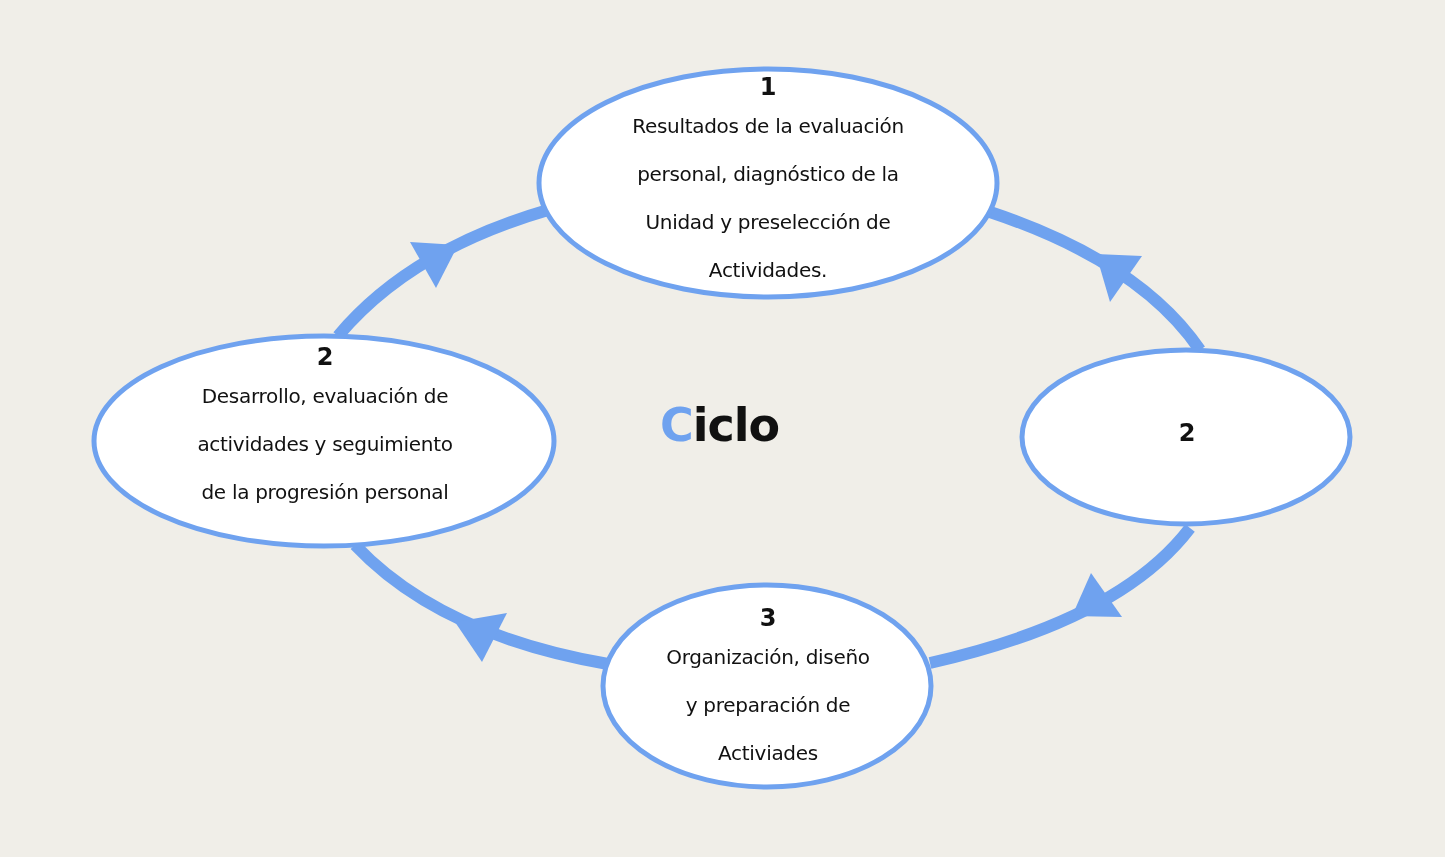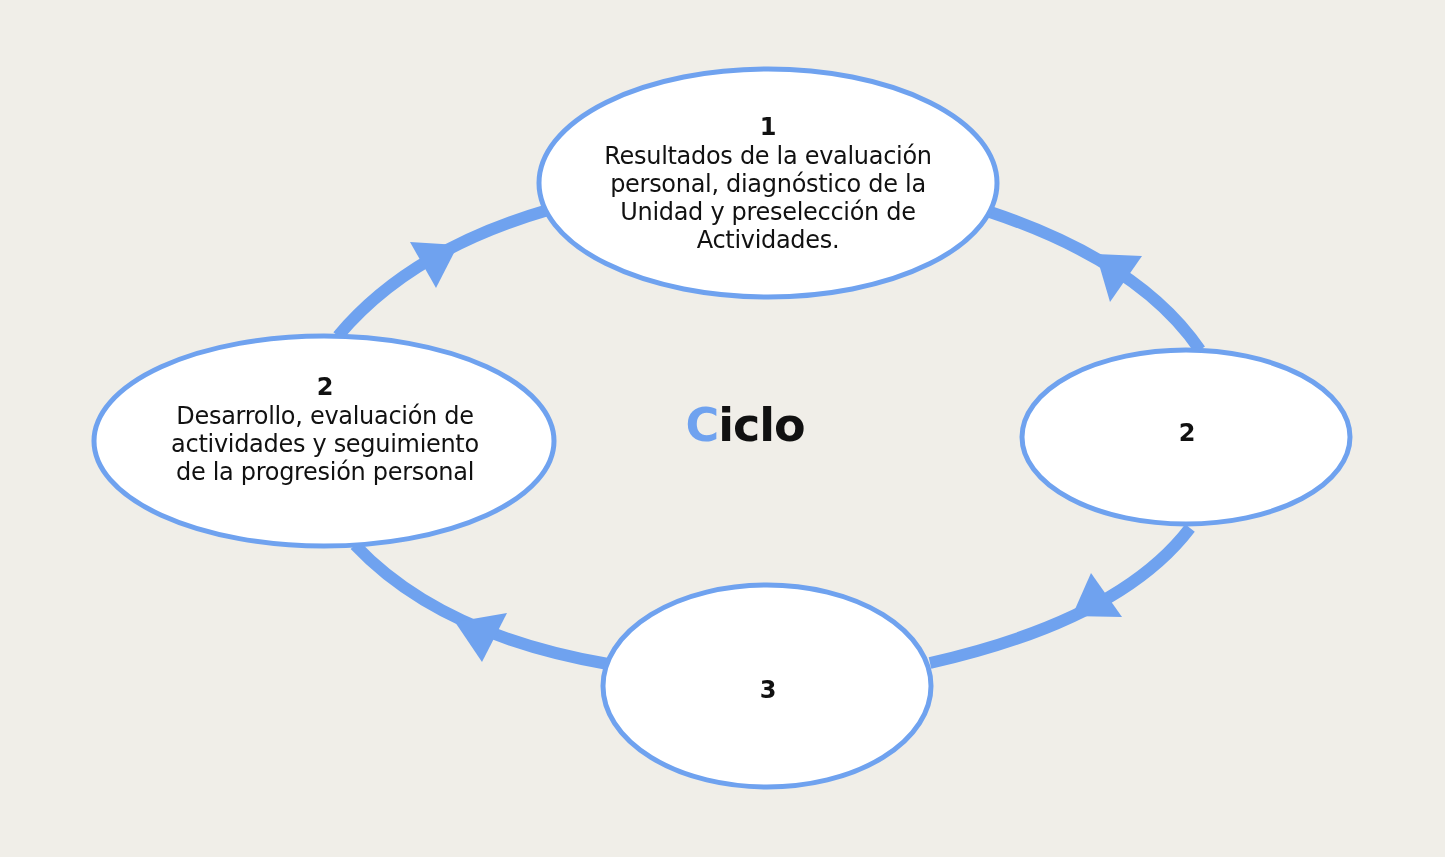--- a/index.html
+++ b/index.html
@@ -14,25 +14,25 @@
     position: absolute;
     display: flex; flex-direction: column; align-items: center; justify-content: center;
     text-align: center; color: #111;
   }
   .node .num {
     font-family: "DejaVu Sans", sans-serif;
     font-weight: bold; font-size: 24px; line-height: 30px;
   }
   .node .txt {
     font-family: "DejaVu Sans", sans-serif;
-    font-size: 24px; line-height: 28px; white-space: pre-line;
+    font-size: 20px; line-height: 48px; white-space: pre-line;
     letter-spacing: -0.3px;
   }
   .title {
-    position: absolute; left: 660px; top: 398px; width: 170px; text-align: center;
+    position: absolute; left: 660px; top: 398px; width: 170px; text-align: left;
     font-family: "DejaVu Sans", sans-serif; font-weight: bold; font-size: 46px;
     letter-spacing: -1px; color: #111;
   }
   .title .first { color: #6fa2ef; }
 </style>
 </head>
 <body>
 
 <div id="stage">
   <svg id="diagram" width="1445" height="857" viewBox="0 0 1445 857">
@@ -66,20 +66,23 @@
 Unidad y preselección de
 Actividades.</span>
   </div>
 
   <div class="node" style="left:1030px; top:378px; width:314px; height:110px;">
     <span class="num">2</span>
   </div>
 
   <div class="node" style="left:610px; top:616px; width:316px; height:148px;">
     <span class="num">3</span>
+    <span class="txt">Organización, diseño
+y preparación de
+Activiades</span>
   </div>
 
   <div class="node" style="left:110px; top:356px; width:430px; height:146px;">
     <span class="num">2</span>
     <span class="txt">Desarrollo, evaluación de
 actividades y seguimiento
 de la progresión personal</span>
   </div>
 
   <div class="title"><span class="first">C</span><span>iclo</span></div>

